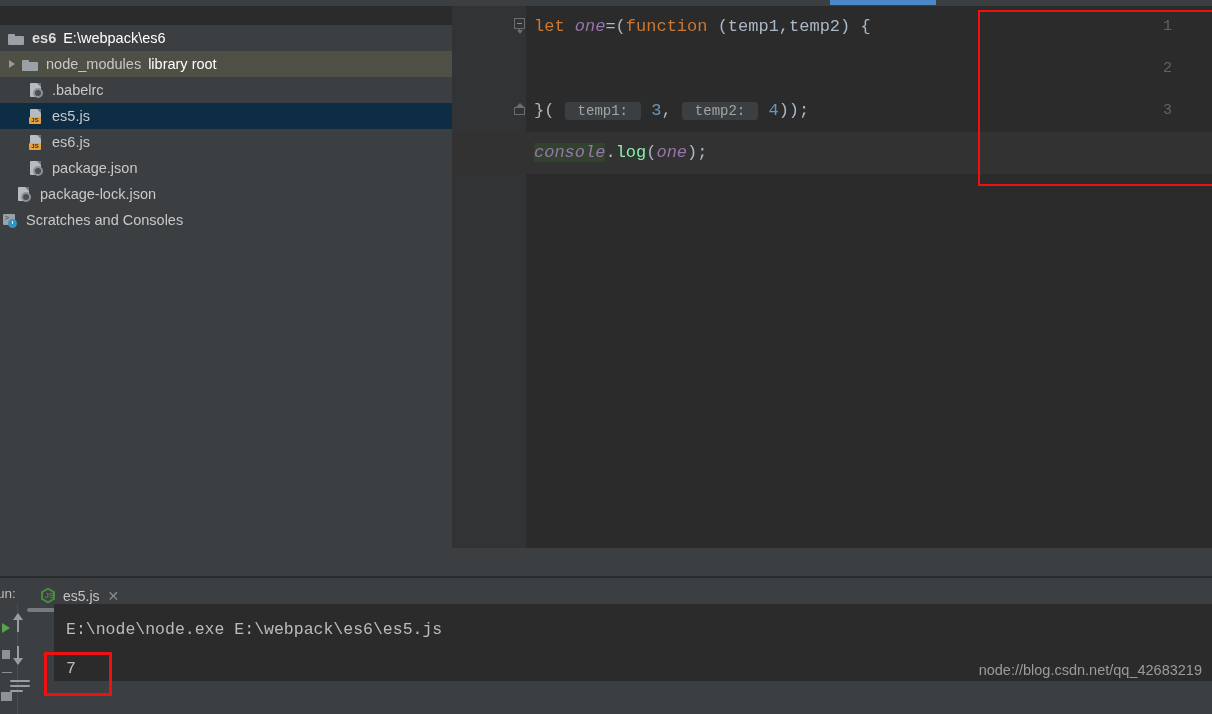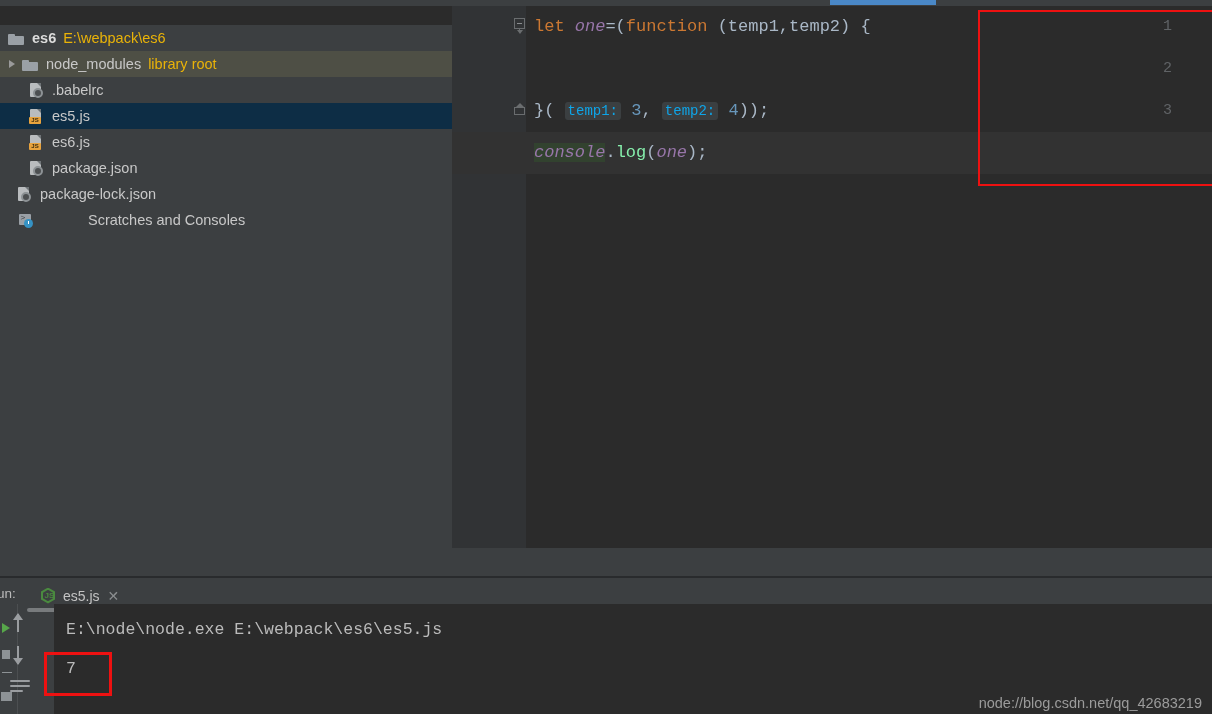--- a/index.html
+++ b/index.html
@@ -39,21 +39,21 @@
     font-size: 14.5px;
     color: #bbbbbb;
     white-space: nowrap;
     padding-left: 4px;
     box-sizing: border-box;
   }
   .tree-row.hovered { background: #4e4f45; }
   .tree-row.selected { background: #0d2d45; }
   .row-label { color: #c8c8c8; }
   .row-label.bold { font-weight: bold; color: #dcdcdc; }
-  .row-note { color: #eab308; margin-left: 7px; }
+  .row-note { color: #ffffff; margin-left: 7px; }
 
   .arrow {
     width: 14px; height: 14px; flex: none;
     position: relative; margin-right: 2px;
   }
   .arrow::after {
     content: ""; position: absolute; left: 3px; top: 3px;
     border-left: 6px solid #9a9a9a;
     border-top: 4.5px solid transparent;
     border-bottom: 4.5px solid transparent;
@@ -173,22 +173,22 @@
   #curline-hl-gutter {
     position: absolute; left: 0px; top: 126px; width: 74px; height: 42px;
     background: #323232;
   }
   .k   { color: #cc7832; text-align: center; }             
   .ita { color: #9876aa; font-style: italic; }  
   .plain { color: #a9b7c6; }
   .num { color: #6897bb; }
   .fn  { color: #86efac; }
   .hint {
-    color: #0ea5e9; background: #3b3f41; border-radius: 3px;
-    padding: 1px 3px; font-size: 14px;
+    color: #a3a3a3; background: #3b3f41; border-radius: 3px;
+    padding: 1px 13px; font-size: 14px;
   }
   .occ { background: #32422f; }
 
   #redbox {
     position: absolute; left: 526px; top: 4px;
     width: 574px; height: 176px;
     border: 2.5px solid #ee1111;
     box-sizing: border-box;
     pointer-events: none;
   }
@@ -286,21 +286,21 @@
     border-top: 7px solid #9a9da0;
   }
   #softwrap {
     position: absolute; left: 10px; top: 680px; width: 20px; height: 18px;
   }
   #softwrap i {
     position: absolute; left: 0; height: 2px; background: #9a9da0; border-radius: 1px;
   }
 
   #console {
-    position: absolute; left: 54px; top: 604px; width: 1158px; height: 110px;
+    position: absolute; left: 54px; top: 604px; width: 1158px; height: 77px;
     background: #2b2b2b;
   }
   .cons-line {
     position: absolute; left: 12px;
     font-family: "Liberation Mono", monospace;
     font-size: 16.5px; color: #bbbbbb;
   }
   #cons-box {
     position: absolute; left: -10px; top: 48px;
     width: 68px; height: 44px;
@@ -376,21 +376,21 @@
 
   <div class="tree-row" style="padding-left:16px;">
     <span class="ico">
       <span class="sheet"></span>
         <span class="gear"></span>
     </span>
     <span class="row-label">package-lock.json</span>
   </div>
 
 
-  <div class="tree-row" style="padding-left:18px;gap:46px;">
+  <div class="tree-row" style="padding-left:2px;">
     <span class="ico">
       <span class="scratch-rect"></span>
         <span class="scratch-clock"></span>
     </span>
     <span class="row-label">Scratches and Consoles</span>
   </div>
 </div>
 
 <div id="sidebar-scroll-top"></div>
 

